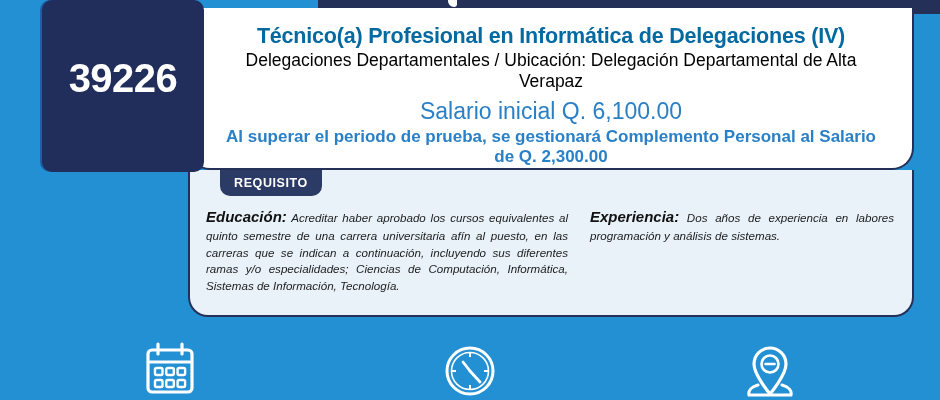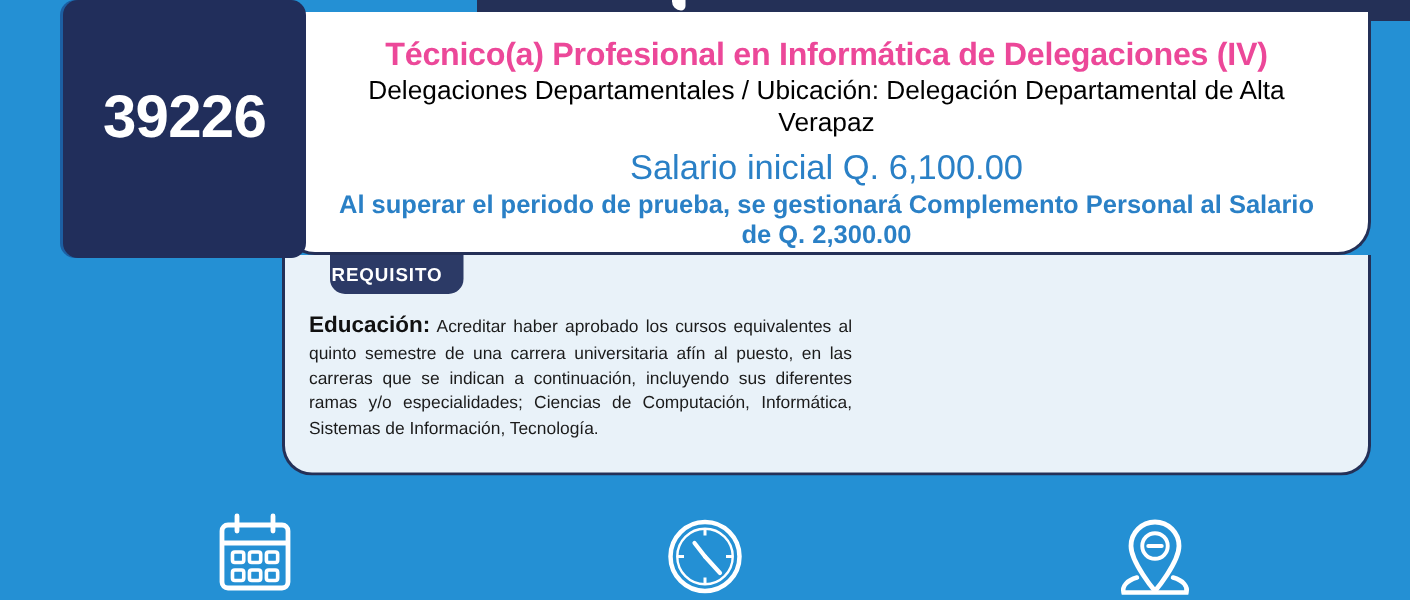--- a/index.html
+++ b/index.html
@@ -58,21 +58,21 @@
     z-index: 3;
   }
   .card-inner {
     padding: 16px 22px 8px 22px;
     text-align: center;
   }
 
   .job-title {
     font-size: 21.5px;
     font-weight: bold;
-    color: #ec4899;
+    color: #0369a1;
     line-height: 1.12;
     letter-spacing: -0.2px;
     margin: 0 0 2px 0;
   }
   .job-subtitle {
     font-size: 17.5px;
     font-weight: normal;
     color: #000000;
     line-height: 1.18;
     margin: 0 0 7px 0;
@@ -133,33 +133,34 @@
   }
   .req-badge {
     position: absolute;
     left: 30px;
     top: 0;
     background: #2c3a66;
     color: #ffffff;
     font-size: 12.5px;
     font-weight: bold;
     letter-spacing: 0.6px;
-    padding: 6px 14px 6px 1px;
+    padding: 6px 14px 6px 14px;
     border-radius: 0 0 10px 10px;
     z-index: 5;
   }
   .req-cols {
     position: absolute;
     left: 0;
     top: 36px;
     width: 100%;
     display: flex;
     box-sizing: border-box;
     padding: 0 18px 0 16px;
     gap: 22px;
+    font-style: italic;
   }
   .req-col {
     flex: 1 1 0;
     font-size: 11.6px;
     line-height: 1.45;
     color: #1b1b1b;
     text-align: justify;
   }
   .req-col.left { flex: 0 0 362px; }
   .req-col.right { flex: 1 1 auto; }
@@ -211,20 +212,23 @@
 
   <div class="id-block">
     <div class="id-number">39226</div>
   </div>
 
   <div class="req-panel">
     <div class="req-badge">REQUISITO</div>
     <div class="req-cols">
       <div class="req-col left">
         <span class="req-label">Educación:</span><span> Acreditar haber aprobado los cursos equivalentes al quinto semestre de una carrera universitaria afín al puesto, en las carreras que se indican a continuación, incluyendo sus diferentes ramas y/o especialidades; Ciencias de Computación, Informática, Sistemas de Información, Tecnología.</span>
+      </div>
+      <div class="req-col right">
+        <span class="req-label">Experiencia:</span><span> Dos años de experiencia en labores programación y análisis de sistemas.</span>
       </div>
     </div>
   </div>
 
   <div class="icon-row">
 
     <div class="icon-slot a">
       <svg width="58" height="58" viewBox="0 0 58 58" fill="none" aria-hidden="true">
         <rect x="7" y="10" width="44" height="42" rx="4" stroke="#ffffff" stroke-width="3.2" fill="none"></rect>
         <line x1="7" y1="22" x2="51" y2="22" stroke="#ffffff" stroke-width="3.2"></line>

